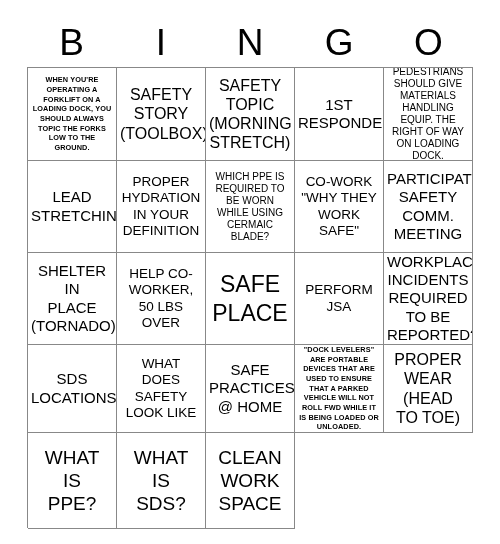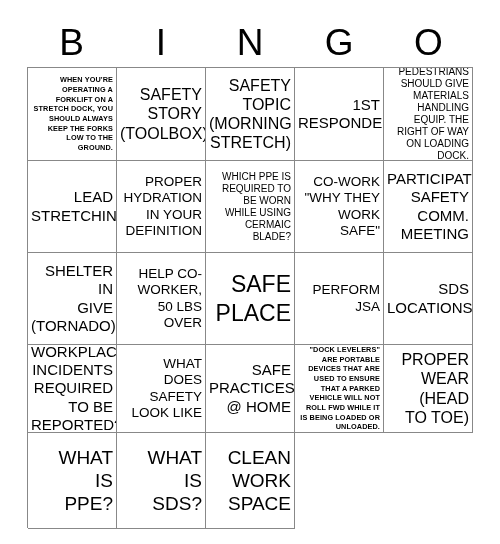--- a/index.html
+++ b/index.html
@@ -62,21 +62,21 @@
     justify-content: center;
     text-align: center;
     padding: 2px 3px;
     overflow: hidden;
     background: #ffffff;
   }
   .cell-text {
     display: block;
     width: 100%;
     line-height: 1.14;
-    text-align: right;
+    text-align: center;
     white-space: pre-line;
     color: #000000;
   }
   
   .fs-xs .cell-text { font-size: 7.3px; line-height: 1.33; font-weight: bold; letter-spacing: 0.1px; }
   .fs-s  .cell-text { font-size: 10px; line-height: 1.2; }
   .fs-m  .cell-text { font-size: 15px; line-height: 1.22; }
   .fs-l  .cell-text { font-size: 13.5px; line-height: 1.2; }
   .fs-xl .cell-text { font-size: 16px; line-height: 1.2; }
   .fs-xxl .cell-text { font-size: 19px; line-height: 1.22; }
@@ -91,21 +91,21 @@
     <div class="header-letter">B</div>
     <div class="header-letter">I</div>
     <div class="header-letter">N</div>
     <div class="header-letter">G</div>
     <div class="header-letter">O</div>
   </div>
 
   <div id="grid">
 
     <div class="cell fs-xs">
-        <span class="cell-text">WHEN YOU'RE OPERATING A FORKLIFT ON A STRETCH DOCK, YOU SHOULD ALWAYS KEEP THE FORKS LOW TO THE GROUND.</span>
+        <span class="cell-text">WHEN YOU'RE OPERATING A FORKLIFT ON A LOADING DOCK, YOU SHOULD ALWAYS TOPIC THE FORKS LOW TO THE GROUND.</span>
       </div>
     <div class="cell fs-xl">
         <span class="cell-text">SAFETY
 STORY
 (TOOLBOX)</span>
       </div>
     <div class="cell fs-xl">
         <span class="cell-text">SAFETY
 TOPIC
 (MORNING
@@ -140,49 +140,49 @@
       </div>
     <div class="cell fs-m">
         <span class="cell-text">PARTICIPATE
 SAFETY
 COMM.
 MEETING</span>
       </div>
 
     <div class="cell fs-m">
         <span class="cell-text">SHELTER IN
-GIVE
+PLACE
 (TORNADO)</span>
       </div>
     <div class="cell fs-l">
         <span class="cell-text">HELP CO-
 WORKER,
 50 LBS
 OVER</span>
       </div>
     <div class="cell fs-huge">
         <span class="cell-text">SAFE
 PLACE</span>
       </div>
     <div class="cell fs-l">
         <span class="cell-text">PERFORM
 JSA</span>
       </div>
 
-    <div class="cell fs-m">
-        <span class="cell-text">SDS
-LOCATIONS</span>
-      </div>
     <div class="cell fs-m">
         <span class="cell-text">WORKPLACE
 INCIDENTS
 REQUIRED
 TO BE
 REPORTED?</span>
       </div>
+    <div class="cell fs-m">
+        <span class="cell-text">SDS
+LOCATIONS</span>
+      </div>
     <div class="cell fs-l">
         <span class="cell-text">WHAT
 DOES
 SAFETY
 LOOK LIKE</span>
       </div>
     <div class="cell fs-m">
         <span class="cell-text">SAFE
 PRACTICES
 @ HOME</span>

